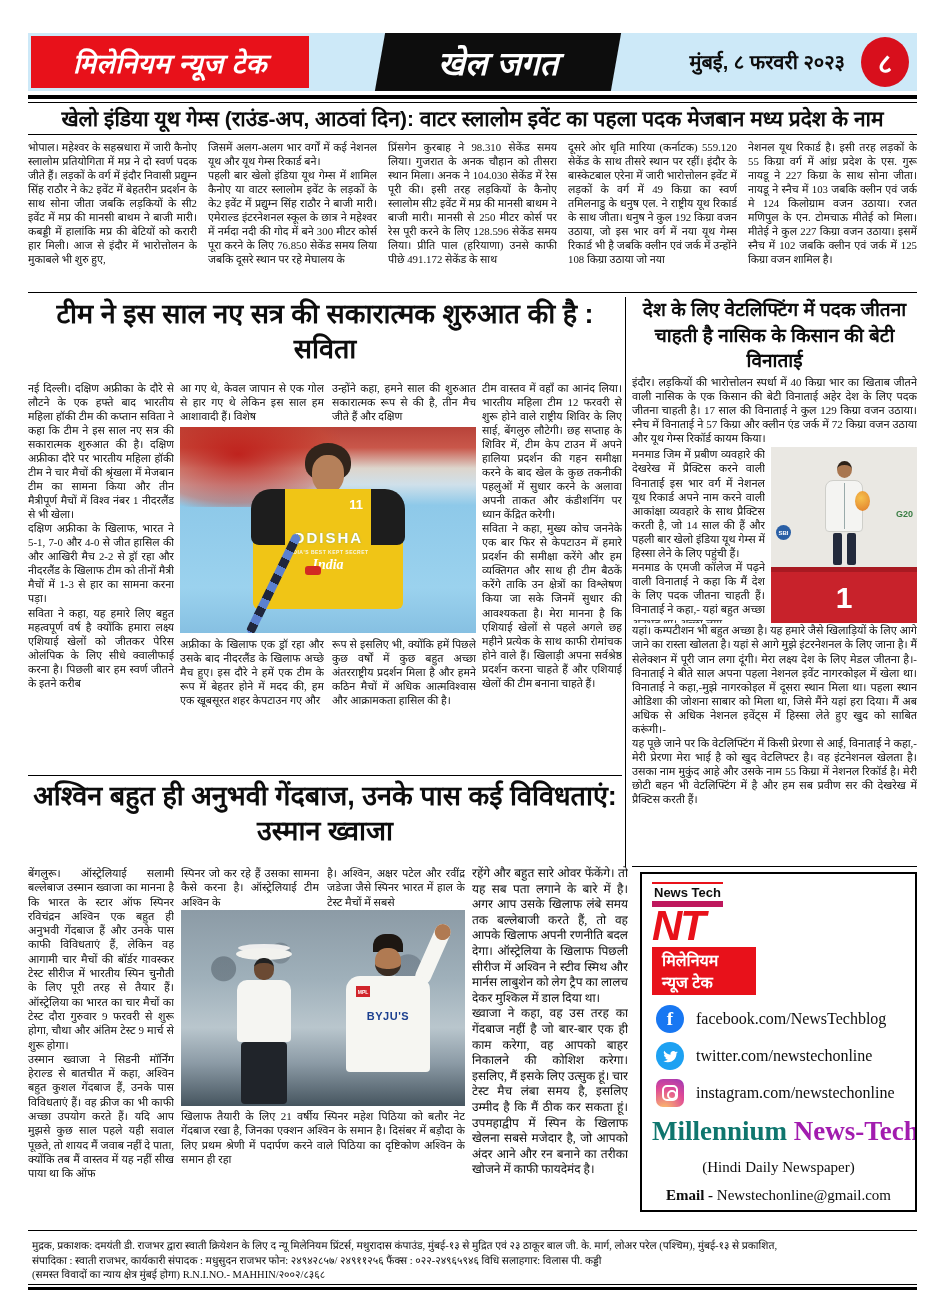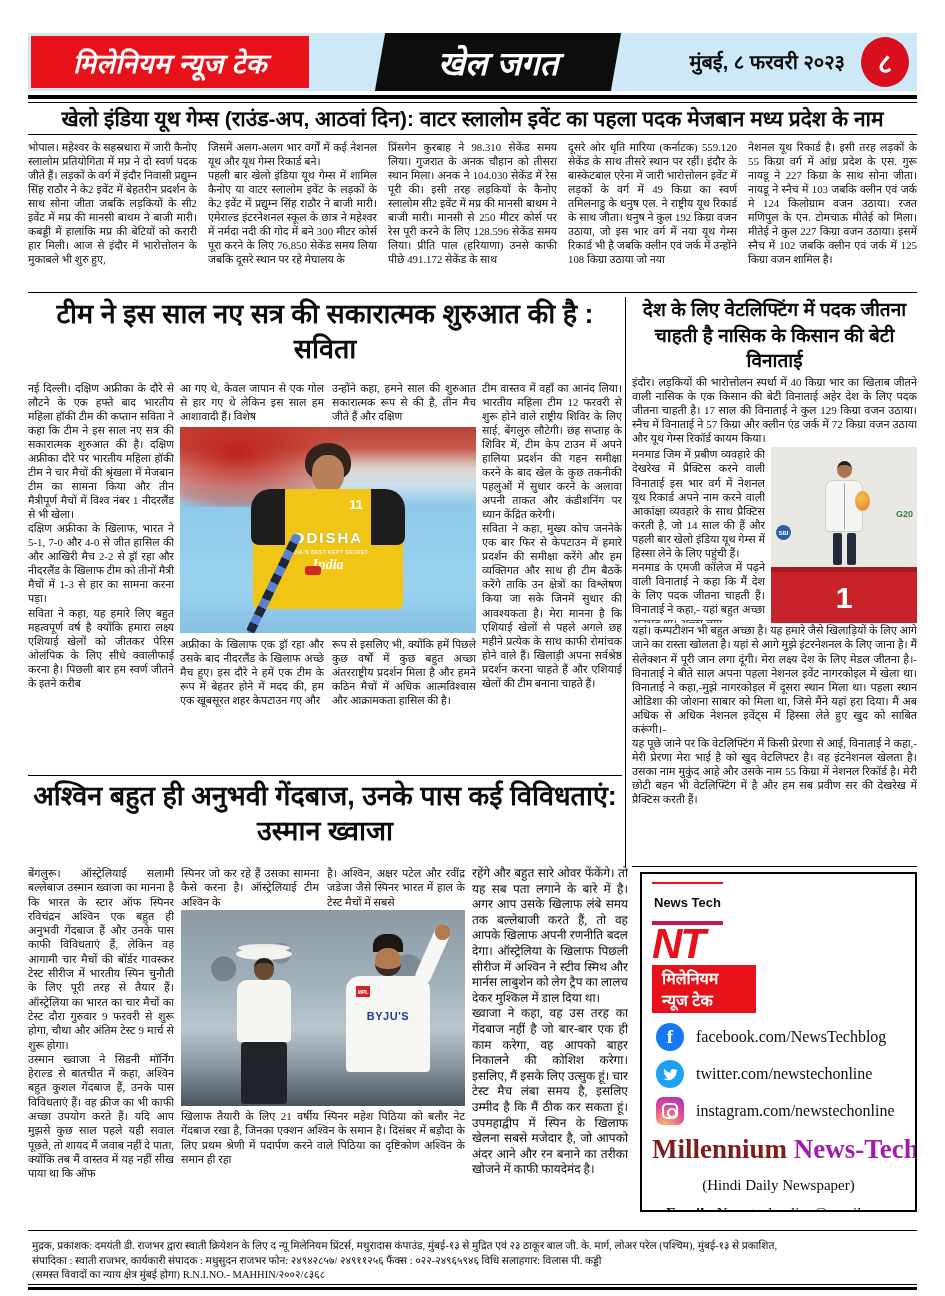--- a/index.html
+++ b/index.html
@@ -115,35 +115,35 @@
   .bw-hair{width:30px;height:18px;background:#1d1712;border-radius:12px 12px 0 0;margin:18px auto 0}
   .bw-face{width:26px;height:28px;background:#b07a52;border-radius:45%;margin:-4px auto 0;border-bottom:7px solid #3a2c22}
   .bw-torso{position:relative;width:84px;height:96px;background:#f6f6f2;border-radius:14px 14px 4px 4px;margin:0 auto}
   .bw-sponsor{position:absolute;left:0;right:0;top:34px;text-align:center;color:#1b3f8f;font:700 11px "Liberation Sans",sans-serif;letter-spacing:.5px}
   .bw-patch{position:absolute;left:10px;top:10px;width:14px;height:11px;background:#d1252b;color:#fff;font:700 5px "Liberation Sans",sans-serif;display:flex;align-items:center;justify-content:center}
 
   
   .adbox{left:640px;top:872px;width:277px;height:340px;border:2px solid #000;background:#fff;padding:8px 10px;overflow:hidden}
   .ad-toprow{display:flex;gap:8px}
   .nt-logo{width:104px}
-  .nt-word{font:700 13px "Liberation Sans",sans-serif;border-top:2px solid #e8111a;border-bottom:4px solid #be185d;display:inline-block;padding:11px 2px}
+  .nt-word{font:700 13px "Liberation Sans",sans-serif;border-top:2px solid #e8111a;border-bottom:6px solid #be185d;display:inline-block;padding:1px 2px}
   .nt-letters{color:#e8111a;font:italic 900 42px "Liberation Sans",sans-serif;line-height:.9;letter-spacing:-2px}
   .ad-follow{flex:1;text-align:center;font:700 18px "Liberation Serif",serif;margin-top:16px}
   .ad-redbox{display:inline-block;background:#e8111a;color:#fff;font:700 16px "Liberation Sans",sans-serif;padding:2px 10px;margin-top:2px}
   .ad-socials{margin-top:10px}
   .ad-soc{display:flex;align-items:center;gap:12px;margin:9px 0 9px 4px}
   .soc-ic{width:28px;height:28px;border-radius:50%;display:flex;align-items:center;justify-content:center;flex:none}
   .soc-fb{background:#1877f2;color:#fff;font:700 19px "Liberation Serif",serif}
   .soc-tw{background:#1da1f2}
   .soc-ig{border-radius:7px;background:radial-gradient(circle at 30% 110%,#fdc468,#df4996 60%,#9b36b7);position:relative}
   .soc-ig i{width:16px;height:16px;border:2px solid #fff;border-radius:5px;display:block;position:relative}
   .soc-ig i::after{content:"";position:absolute;left:3px;top:3px;width:6px;height:6px;border:2px solid #fff;border-radius:50%}
   .ad-soc span.t{font:400 16px "Liberation Serif",serif}
   .ad-name{text-align:center;font:700 27px "Liberation Serif",serif;margin-top:6px;white-space:nowrap}
-  .ad-name .blue{color:#7f1d1d}
+  .ad-name .blue{color:#0f766e}
   .ad-name .red{color:#a21caf}
   .ad-tag{text-align:center;font:400 15px "Liberation Serif",serif;margin-top:12px}
   .ad-contact{text-align:center;font:400 15px "Liberation Serif",serif;margin-top:8px;line-height:1.5}
   .ad-contact b{font-weight:700}
 
   
   .foot-rule{left:28px;top:1230px;width:889px}
   .foot-line{left:32px;width:881px;font-size:10.5px;white-space:nowrap;overflow:hidden}
   .f1{top:1238px}.f2{top:1253px}.f3{top:1267px}
   .foot-double{left:28px;top:1284px;width:889px;height:6px;border-top:1px solid #000;border-bottom:3px solid #000}

